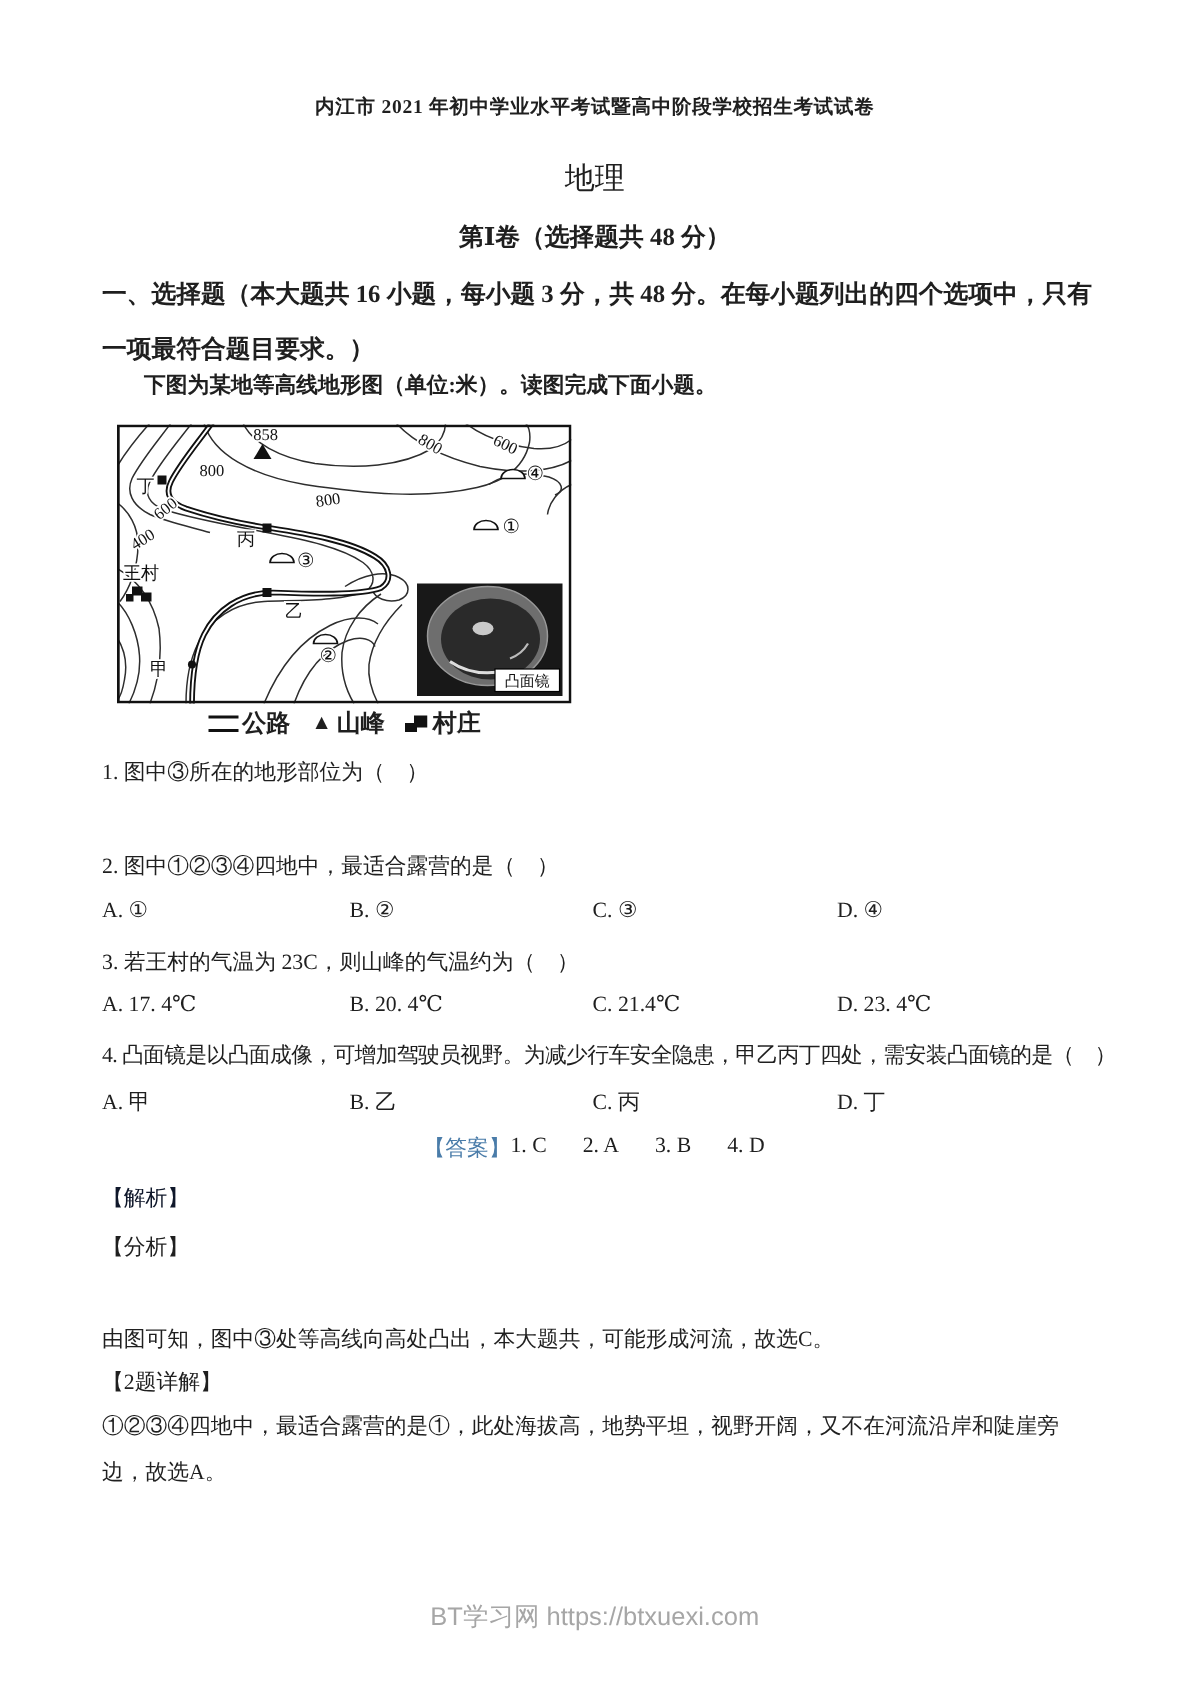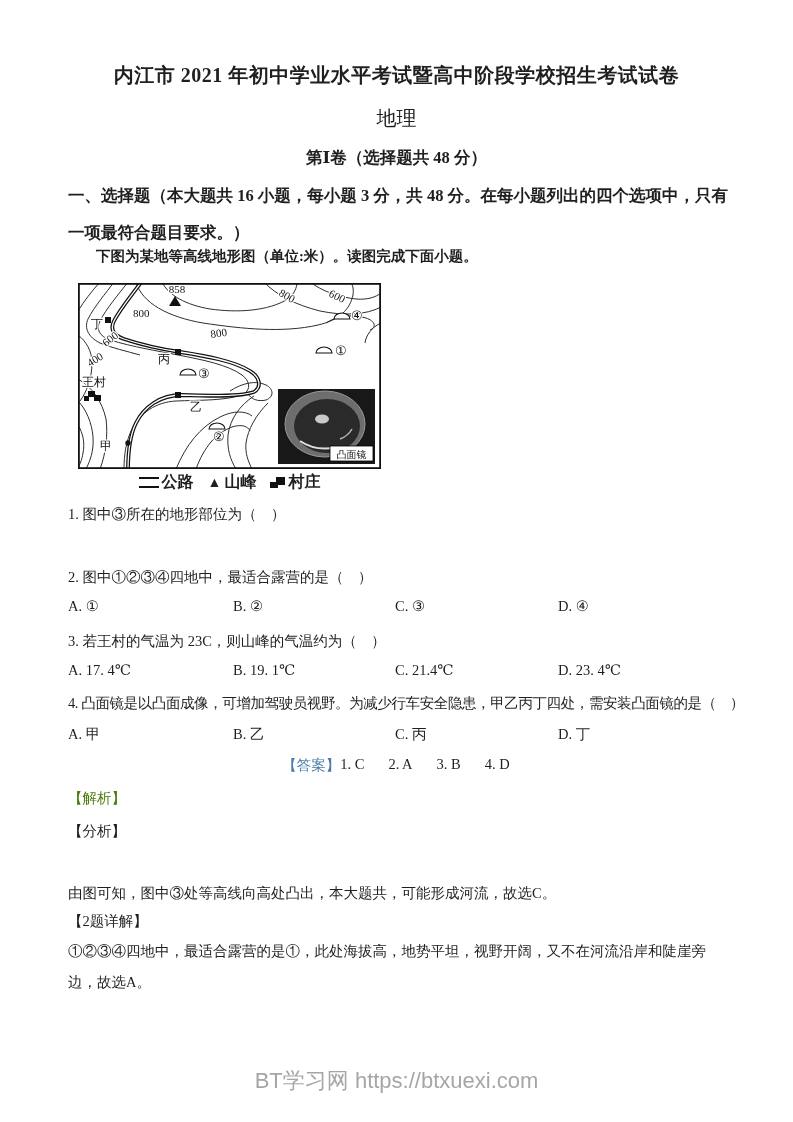--- a/index.html
+++ b/index.html
@@ -1,43 +1,43 @@
 <!DOCTYPE html>
 <html><head>
 <meta charset="utf-8">
 <style>
   html,body{margin:0;padding:0;background:#fff;}
   .page{position:relative;width:793px;height:1122px;background:#ffffff;overflow:hidden;
         font-family:"Liberation Serif","DejaVu Serif",serif;color:#1f1f1f;}
   .abs{position:absolute;}
   .center{left:0;width:793px;text-align:center;}
-  .title{font-size:20px;font-weight:700;letter-spacing:0.5px;}
+  .title{font-size:13px;font-weight:700;letter-spacing:0.5px;}
   .subject{font-size:20px;font-weight:400;}
   .part{font-size:16.5px;font-weight:700;}
   .section-head{left:68px;width:664px;font-size:16.5px;font-weight:700;line-height:37px;}
   .intro{left:96px;width:640px;font-size:14.5px;font-weight:bold;}
   .stem{left:68px;width:710px;font-size:14.5px;white-space:nowrap;}
   .stem.tight{letter-spacing:-0.4px;}
   .opts{left:68px;width:680px;display:grid;grid-template-columns:165px 162px 163px 1fr;font-size:14.5px;}
   .opts span{white-space:nowrap;}
   .answer-line{left:68px;width:680px;font-size:14.5px;display:flex;justify-content:center;}
   .answer-line .lbl{color:#4a7ca9;}
   .answer-line .itm{margin-left:0;margin-right:24px;}
   .answer-line .itm:first-of-type{margin-left:4px;}
-  .blue{color:#4d7c0f;}
+  .blue{color:#0f172a;}
   .para-head{left:68px;width:664px;font-size:14.5px;}
   .para{left:68px;width:666px;font-size:14.5px;line-height:31px;}
   .map-wrap{left:78px;top:283px;width:303px;height:186px;}
   .legend{left:78px;top:472px;width:303px;display:flex;justify-content:center;align-items:center;
           font-size:16px;font-weight:600;gap:4px;}
   .legend .icon{display:inline-flex;align-items:center;margin-right:3px;}
   .road-glyph{width:20px;height:7px;border-top:2.5px solid #111;border-bottom:2.5px solid #111;}
   .peak-glyph{font-size:14px;line-height:1;}
   .lg-item{display:inline-flex;align-items:center;margin:0 5px;}
-  .footer{left:0;width:793px;text-align:center;font-size:22px;color:#a6a6a6;
+  .footer{left:0;width:793px;text-align:center;font-size:17px;color:#a6a6a6;
           font-family:"Liberation Sans","DejaVu Sans",sans-serif;}
   svg text{font-family:"Liberation Serif","DejaVu Serif",serif;}
 </style>
 </head>
 <body>
 
 <div class="page">
 
   <div class="abs center title" style="top:62px">内江市 2021 年初中学业水平考试暨高中阶段学校招生考试试卷</div>
   <div class="abs center subject" style="top:105px">地理</div>
@@ -158,21 +158,21 @@
   <div class="abs opts" style="top:598px">
     <span>A. ①</span>
     <span>B. ②</span>
     <span>C. ③</span>
     <span>D. ④</span>
   </div>
 
   <div class="abs stem" style="top:632px">3. 若王村的气温为 23C，则山峰的气温约为（　）</div>
   <div class="abs opts" style="top:662px">
     <span>A. 17. 4℃</span>
-    <span>B. 19. 1℃</span>
+    <span>B. 20. 4℃</span>
     <span>C. 21.4℃</span>
     <span>D. 23. 4℃</span>
   </div>
 
   <div class="abs stem tight" style="top:694px">4. 凸面镜是以凸面成像，可增加驾驶员视野。为减少行车安全隐患，甲乙丙丁四处，需安装凸面镜的是（　）</div>
   <div class="abs opts" style="top:725px">
     <span>A. 甲</span>
     <span>B. 乙</span>
     <span>C. 丙</span>
     <span>D. 丁</span>

